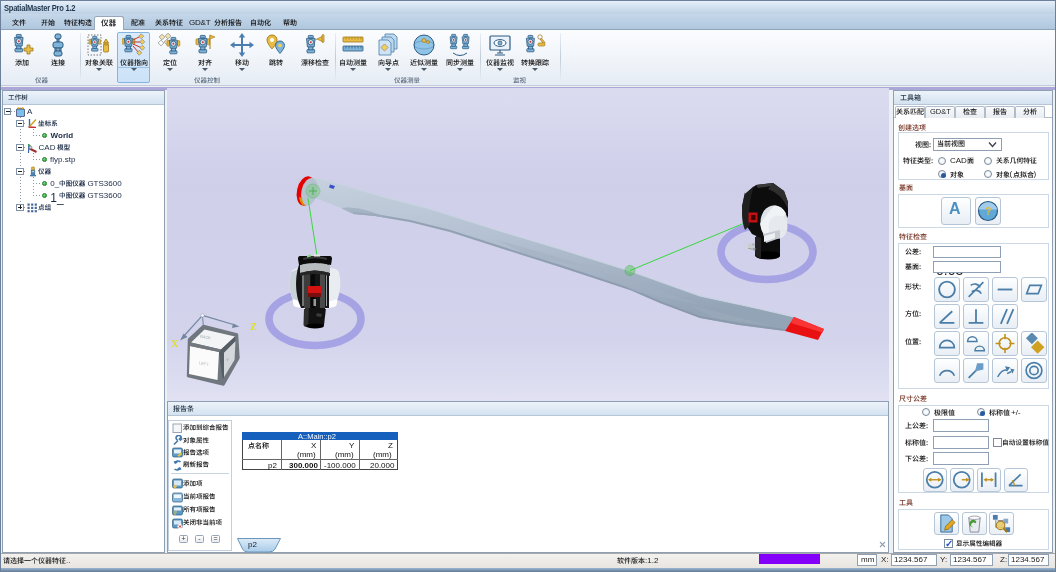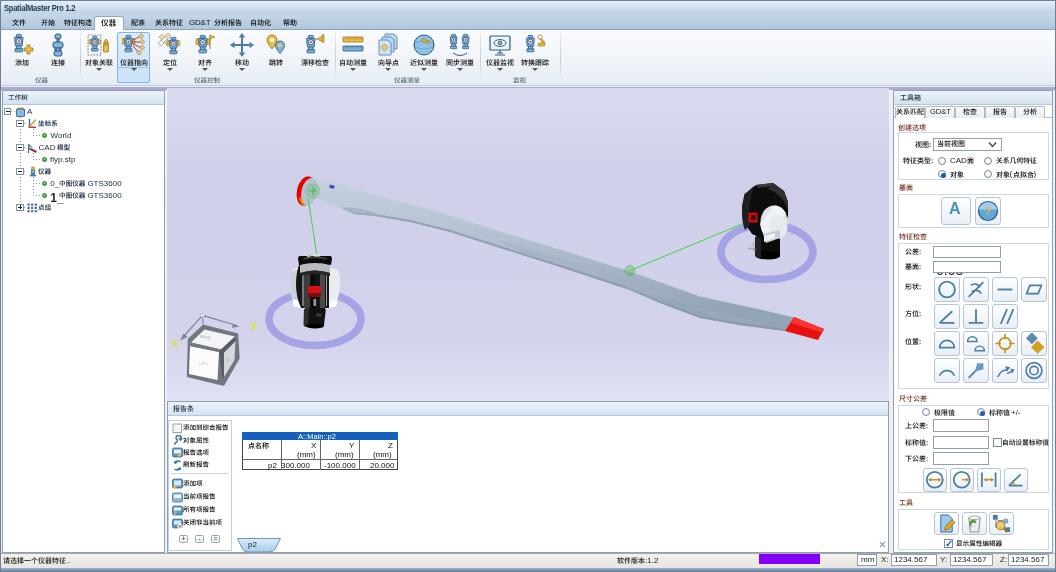--- a/index.html
+++ b/index.html
@@ -586,21 +586,21 @@
       <path d="M1.5 9 L9 9.5" stroke="#c03030" stroke-width="1.6"></path>
       <path d="M2.5 8.5 L9 1.5" stroke="#c8a020" stroke-width="1.4"></path>
     </svg>
   </div>
 <svg style="position:absolute;left:38px;top:120.3px;" width="20" height="9" viewBox="0 0 20 9" fill="#1a2a44">
     <use href="#g5750" transform="translate(0.0,0) scale(0.0660)"></use>
     <use href="#g6807" transform="translate(6.6,0) scale(0.0660)"></use>
     <use href="#g7cfb" transform="translate(13.2,0) scale(0.0660)"></use>
   </svg>
 <div style="position:absolute;left:41.5px;top:132.79999999999998px;width:5.6px;height:5.6px;border-radius:50%;background:radial-gradient(circle at 35% 30%,#7ae07a,#28a428);border:1px solid #1a7a2a"></div>
-<div style="position:absolute;left:50.6px;top:131px;font-size:8px;color:#1a2a44;font-weight:normal;white-space:nowrap;">World</div>
+<div style="position:absolute;left:50.6px;top:131px;font-size:8px;color:#1a2a44;font-weight:bold;white-space:nowrap;">World</div>
 <div style="position:absolute;left:16.45px;top:143.95px;width:7.5px;height:7.5px;background:#fff;border:1px solid #7e91a5"></div>
 <div style="position:absolute;left:18.25px;top:147.25px;width:4px;height:1px;background:#222"></div>
 <div style="position:absolute;left:27px;top:142.5px;width:11px;height:11px">
     <svg width="11" height="11" viewBox="0 0 11 11">
       <path d="M1.5 10 L1.8 1" stroke="#3a6ab0" stroke-width="1.2"></path>
       <path d="M1 1.5 l2.5 1.5" stroke="#3aa03a" stroke-width="1.2"></path>
       <path d="M2.5 5.5 L9.5 9" stroke="#a03030" stroke-width="2"></path>
       <circle cx="3.5" cy="4.5" r="1.5" fill="#ccc" stroke="#555" stroke-width="0.5"></circle>
     </svg>
   </div>
@@ -628,21 +628,21 @@
 <div style="position:absolute;left:41.5px;top:180.79999999999998px;width:5.6px;height:5.6px;border-radius:50%;background:radial-gradient(circle at 35% 30%,#7ae07a,#28a428);border:1px solid #1a7a2a"></div>
 <div style="position:absolute;left:50.3px;top:179px;font-size:8px;color:#1a2a44;font-weight:normal;white-space:nowrap;">0_</div>
 <svg style="position:absolute;left:58.6px;top:180.4px;" width="26" height="9" viewBox="0 0 26 9" fill="#1a2a44">
     <use href="#g4e2d" transform="translate(0.0,0) scale(0.0660)"></use>
     <use href="#g56fe" transform="translate(6.6,0) scale(0.0660)"></use>
     <use href="#g4eea" transform="translate(13.2,0) scale(0.0660)"></use>
     <use href="#g5668" transform="translate(19.8,0) scale(0.0660)"></use>
   </svg>
 <div style="position:absolute;left:87.4px;top:179px;font-size:8px;color:#1a2a44;font-weight:normal;white-space:nowrap;">GTS3600</div>
 <div style="position:absolute;left:41.5px;top:192.7px;width:5.6px;height:5.6px;border-radius:50%;background:radial-gradient(circle at 35% 30%,#7ae07a,#28a428);border:1px solid #1a7a2a"></div>
-<div style="position:absolute;left:50.3px;top:191px;font-size:12px;color:#1a2a44;font-weight:bold;white-space:nowrap;">1_</div>
+<div style="position:absolute;left:50.3px;top:191px;font-size:12px;color:#1a2a44;font-weight:normal;white-space:nowrap;">1_</div>
 <svg style="position:absolute;left:58.6px;top:192.3px;" width="26" height="9" viewBox="0 0 26 9" fill="#1a2a44">
     <use href="#g4e2d" transform="translate(0.0,0) scale(0.0660)"></use>
     <use href="#g56fe" transform="translate(6.6,0) scale(0.0660)"></use>
     <use href="#g4eea" transform="translate(13.2,0) scale(0.0660)"></use>
     <use href="#g5668" transform="translate(19.8,0) scale(0.0660)"></use>
   </svg>
 <div style="position:absolute;left:87.4px;top:191px;font-size:8px;color:#1a2a44;font-weight:normal;white-space:nowrap;">GTS3600</div>
 <div style="position:absolute;left:16.45px;top:203.65px;width:7.5px;height:7.5px;background:#fff;border:1px solid #7e91a5"></div>
 <div style="position:absolute;left:18.25px;top:206.95000000000002px;width:4px;height:1px;background:#222"></div>
 <div style="position:absolute;left:19.75px;top:205.45000000000002px;width:1px;height:4px;background:#222"></div>
@@ -909,21 +909,21 @@
     <use href="#g540d" transform="translate(7,0) scale(0.0700)"></use>
     <use href="#g79f0" transform="translate(14,0) scale(0.0700)"></use>
   </svg>
 <div style="position:absolute;left:311px;top:440.5px;font-size:8px;color:#111;font-weight:normal;white-space:nowrap;">X</div>
 <div style="position:absolute;left:297px;top:450px;font-size:8px;color:#111;font-weight:normal;white-space:nowrap;">(mm)</div>
 <div style="position:absolute;left:349px;top:440.5px;font-size:8px;color:#111;font-weight:normal;white-space:nowrap;">Y</div>
 <div style="position:absolute;left:335px;top:450px;font-size:8px;color:#111;font-weight:normal;white-space:nowrap;">(mm)</div>
 <div style="position:absolute;left:388px;top:440.5px;font-size:8px;color:#111;font-weight:normal;white-space:nowrap;">Z</div>
 <div style="position:absolute;left:373px;top:450px;font-size:8px;color:#111;font-weight:normal;white-space:nowrap;">(mm)</div>
 <div style="position:absolute;left:268px;top:460.5px;font-size:8px;color:#111;font-weight:normal;white-space:nowrap;">p2</div>
-<div style="position:absolute;left:281px;top:460.5px;font-size:8px;color:#111;font-weight:normal;white-space:nowrap;">300.000</div>
+<div style="position:absolute;left:289px;top:460.5px;font-size:8px;color:#111;font-weight:bold;white-space:nowrap;">300.000</div>
 <div style="position:absolute;left:324px;top:460.5px;font-size:8px;color:#111;font-weight:normal;white-space:nowrap;">-100.000</div>
 <div style="position:absolute;left:370px;top:460.5px;font-size:8px;color:#111;font-weight:normal;white-space:nowrap;">20.000</div>
 <div style="position:absolute;left:281px;top:440px;width:1px;height:30px;background:#666"></div>
 <div style="position:absolute;left:320px;top:440px;width:1px;height:30px;background:#666"></div>
 <div style="position:absolute;left:359px;top:440px;width:1px;height:30px;background:#666"></div>
 <div style="position:absolute;left:242px;top:459px;width:156px;height:1px;background:#666"></div>
 <svg style="position:absolute;left:237px;top:538px" width="44" height="15" viewBox="0 0 44 15">
     <path d="M0.5 0.5 L43.5 0.5 L38 11 Q36.5 14 32 14 L11 14 Q7 14 5.5 11 Z" fill="url(#tabgrad)" stroke="#6a96bc" stroke-width="1"></path>
     <defs>
       <linearGradient id="tabgrad" x1="0" y1="0" x2="0" y2="1">

